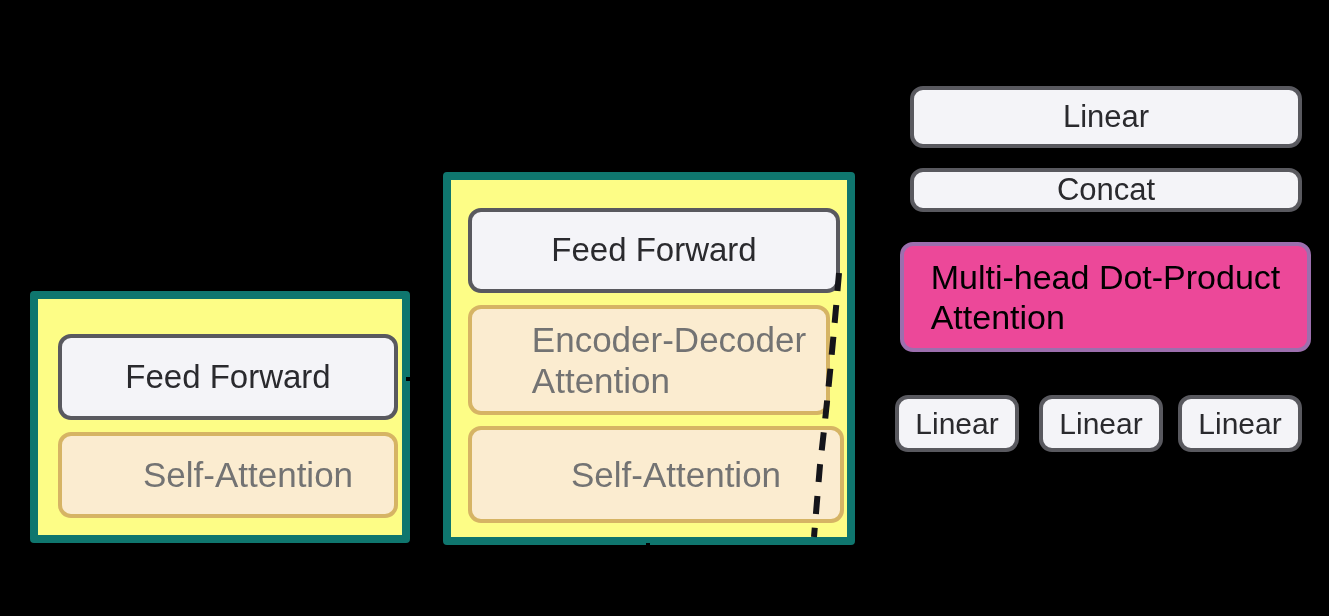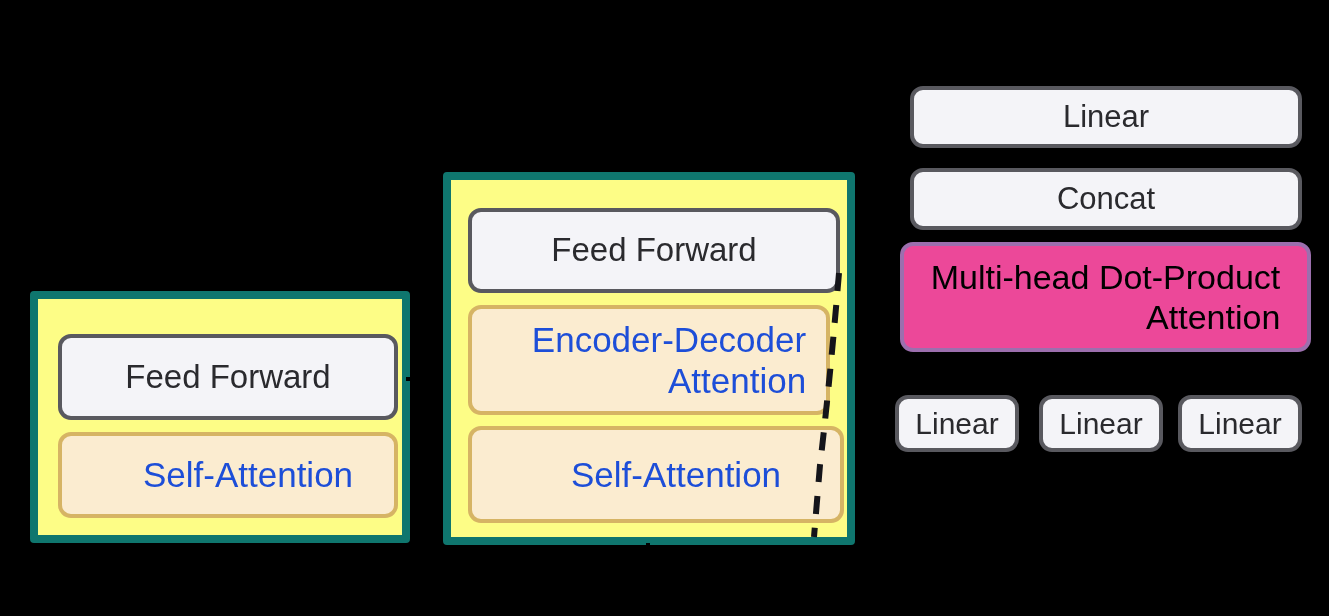--- a/index.html
+++ b/index.html
@@ -16,21 +16,21 @@
     overflow: hidden;
   }
 
   
   .box {
     position: absolute;
     box-sizing: border-box;
     display: flex;
     align-items: center;
     justify-content: center;
-    text-align: right;
+    text-align: left;
     line-height: 1.18;
     color: #17171a;
     white-space: pre-line;
   }
 
   
   .stack {
     position: absolute;
     box-sizing: border-box;
     background: #fdfd86;
@@ -43,21 +43,21 @@
     background: #f4f4f8;
     border: 4px solid #59595f;
     border-radius: 13px;
   }
 
   
   .mod-cream {
     background: #fbecd0;
     border: 4px solid #d6b464;
     border-radius: 13px;
-    color: #1d4ed8;
+    color: #737373;
     padding-left: 40px;
   }
 
   
   .mod-purple {
     background: #ec4899;
     border: 4px solid #9c6fae;
     border-radius: 13px;
     color: #000000;
   }
@@ -113,21 +113,21 @@
   </div>
 
   <svg style="position:absolute; left:800px; top:165px; width:70px; height:390px; overflow:visible;">
     <path d="M 39 108 C 33 180, 26 250, 20 300 L 14 372" stroke="#15151a" stroke-width="6" fill="none" stroke-dasharray="18 14" stroke-linecap="butt"></path>
   </svg>
 
   <div class="stub-v" style="left:646px; top:543px; height:14px;"></div>
 
   <div class="box mod-grey" style="left:910px; top:86px; width:392px; height:62px; font-size:31px; color:#2a2a2e;">Linear</div>
 
-  <div class="box mod-grey" style="left:910px; top:168px; width:392px; height:62px; font-size:31px; color:#2a2a2e;">Concat</div>
+  <div class="box mod-grey" style="left:910px; top:168px; width:392px; height:44px; font-size:31px; color:#2a2a2e;">Concat</div>
 
   <div class="box mod-purple" style="left:900px; top:242px; width:411px; height:110px; font-size:34px;">Multi-head Dot-Product
 Attention</div>
 
   <div class="stub-v" style="left:955px; top:352px; height:43px;"></div>
   <div class="stub-v" style="left:1100px; top:352px; height:43px;"></div>
   <div class="stub-v" style="left:1238px; top:352px; height:43px;"></div>
 
   <div class="box mod-grey" style="left:895px; top:395px; width:124px; height:57px; font-size:30px; color:#2a2a2e;">Linear</div>
 

